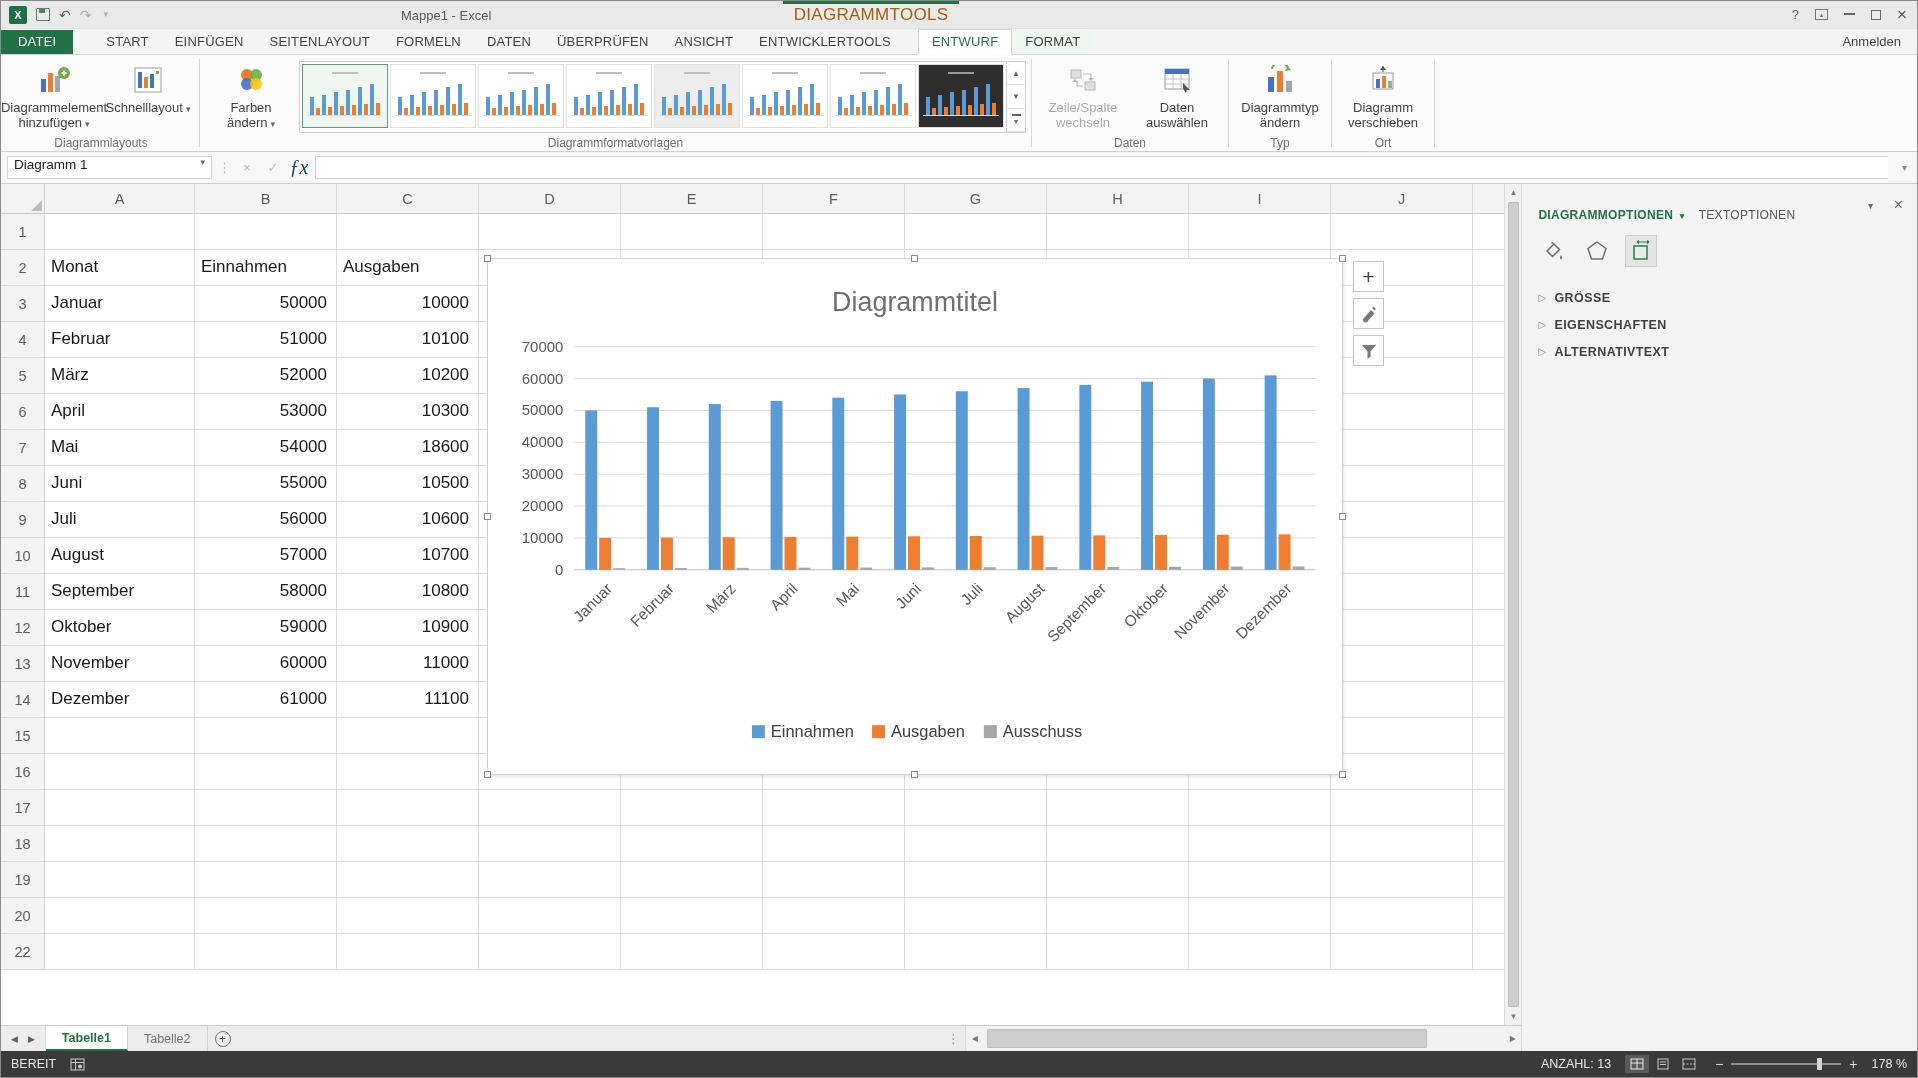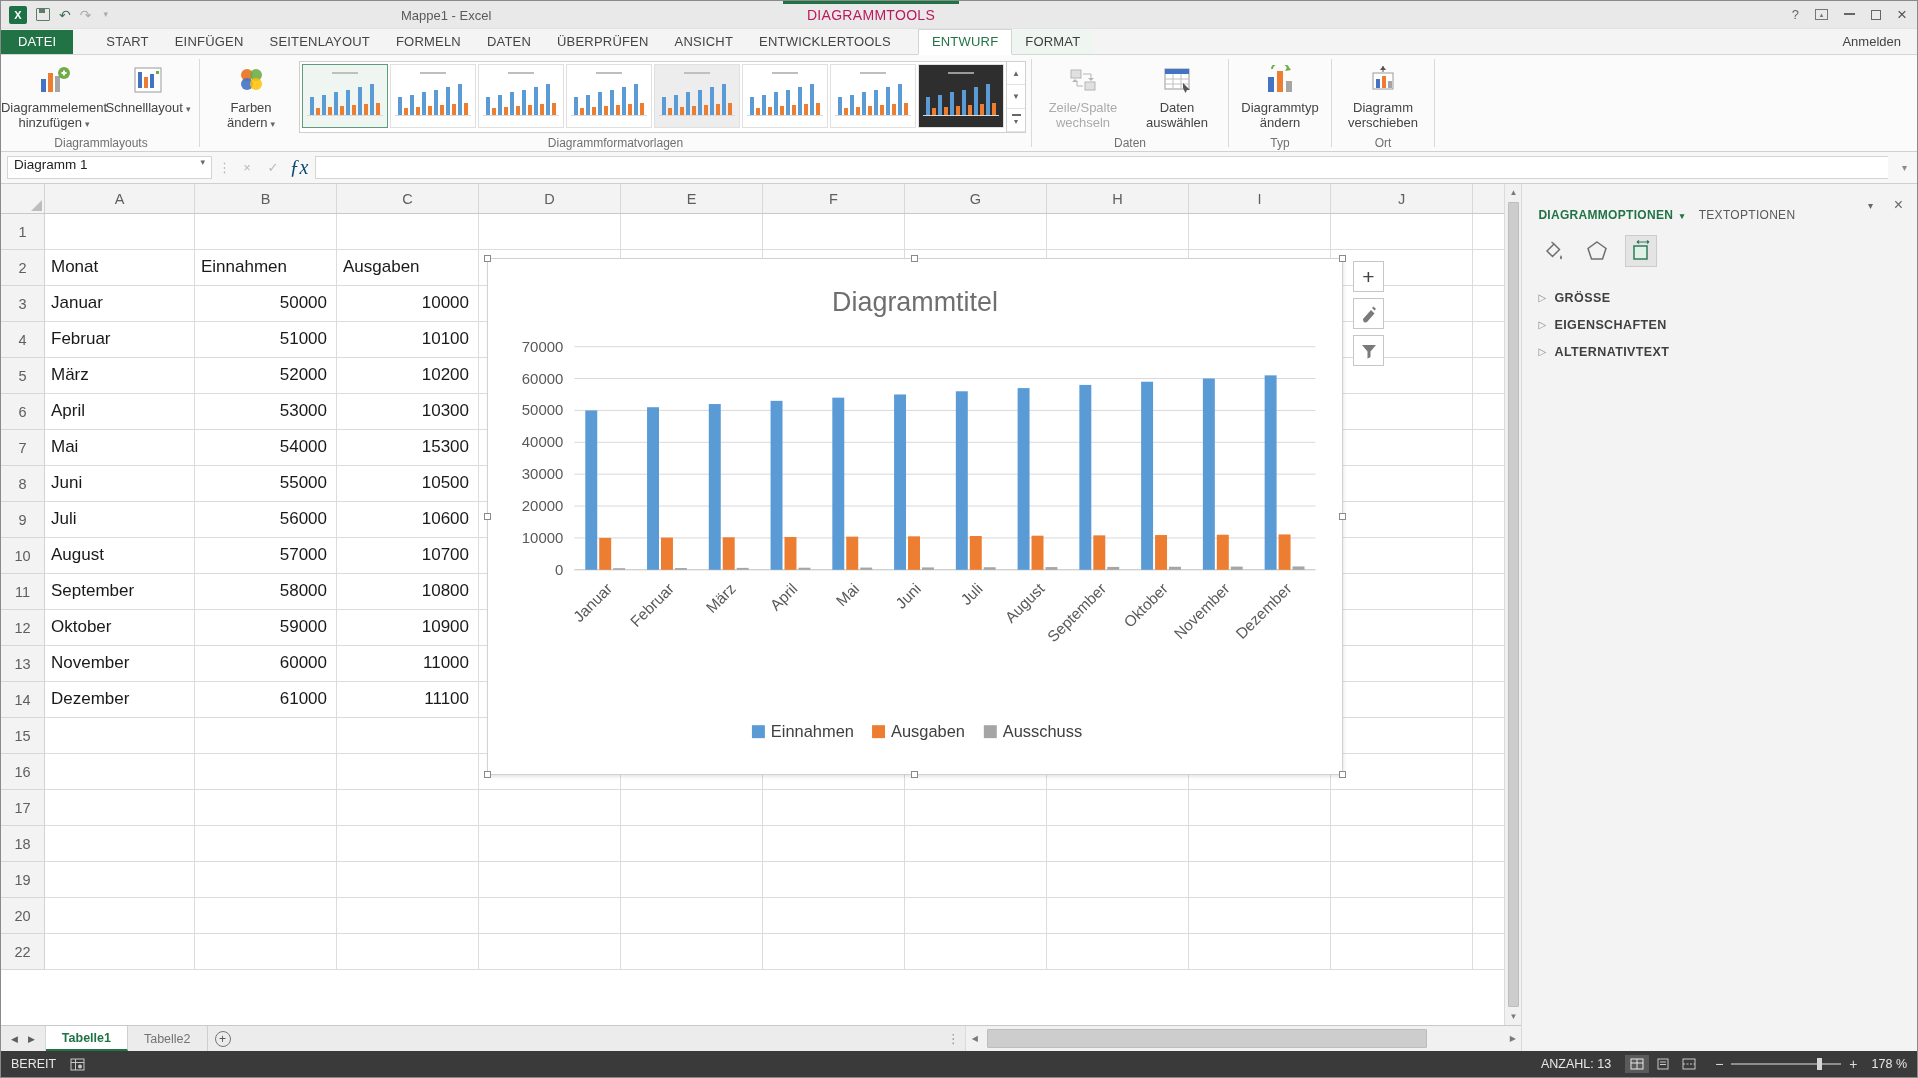--- a/index.html
+++ b/index.html
@@ -11,21 +11,21 @@
   .titlebar{height:28px;background:#E9E9E9;position:relative;display:flex;align-items:center;font-size:13px;color:#444;border-bottom:1px solid #E2E2E2}
   .qat{display:flex;align-items:center;gap:9px;padding-left:8px}
   .xl-icon{width:18px;height:18px;background:#1E7145;color:#fff;font-size:11px;font-weight:bold;display:flex;align-items:center;justify-content:center;border-radius:2px}
   .qbtn{color:#4f6e4f;font-size:14px;line-height:1;color:#3e6e51}
   .qbtn.gray{color:#ababab}
   .save-ic{width:14px;height:13px;border:1.5px solid #5c7d68;border-radius:1px;position:relative}
   .save-ic::before{content:"";position:absolute;left:2px;top:0;width:6px;height:4px;background:#5c7d68}
   .win-title{position:absolute;left:400px;top:0;height:28px;display:flex;align-items:center;color:#5a5a5a}
   .ctx-group{position:absolute;left:782px;top:0;width:176px;height:28px;display:flex;align-items:center;justify-content:center}
   .ctx-group::before{content:"";position:absolute;top:0;left:0;right:0;height:3px;background:#217346}
-  .ctx-label{color:#be185d;font-size:14px;letter-spacing:.3px}
+  .ctx-label{color:#a16207;font-size:17px;letter-spacing:.3px}
   .title-right{margin-left:auto;display:flex;align-items:center;gap:16px;padding-right:10px;color:#666}
   .ribopt{width:13px;height:11px;border:1px solid #777;position:relative;font-size:7px;color:#777;text-align:center;line-height:9px}
   .minbar{display:inline-block;width:11px;height:2px;background:#666;margin-bottom:1px}
   .maxbox{display:inline-block;width:10px;height:10px;border:1.5px solid #666}
   .closex{font-size:17px;line-height:1;color:#555}
 
   
   .tabrow{height:26px;background:#F4F4F4;display:flex;align-items:flex-end;border-bottom:1px solid #D5D5D5;font-size:13px}
   .rtab{padding:4px 13px 5px;color:#444;letter-spacing:.2px;cursor:default}
   .rtab.file{background:#217346;color:#fff;padding:4px 17px 5px;margin-right:20px}
@@ -575,21 +575,21 @@
                 <div class="cell"></div>
                 <div class="cell"></div>
                 <div class="cell"></div>
                 <div class="cell"></div>
                 <div class="cell partial"></div>
               </div>
               <div class="grow">
                 <div class="rowh">7</div>
                 <div class="cell a">Mai</div>
                 <div class="cell num">54000</div>
-                <div class="cell num">15300</div>
+                <div class="cell num">18600</div>
                 <div class="cell"></div>
                 <div class="cell"></div>
                 <div class="cell"></div>
                 <div class="cell"></div>
                 <div class="cell"></div>
                 <div class="cell"></div>
                 <div class="cell"></div>
                 <div class="cell partial"></div>
               </div>
               <div class="grow">

